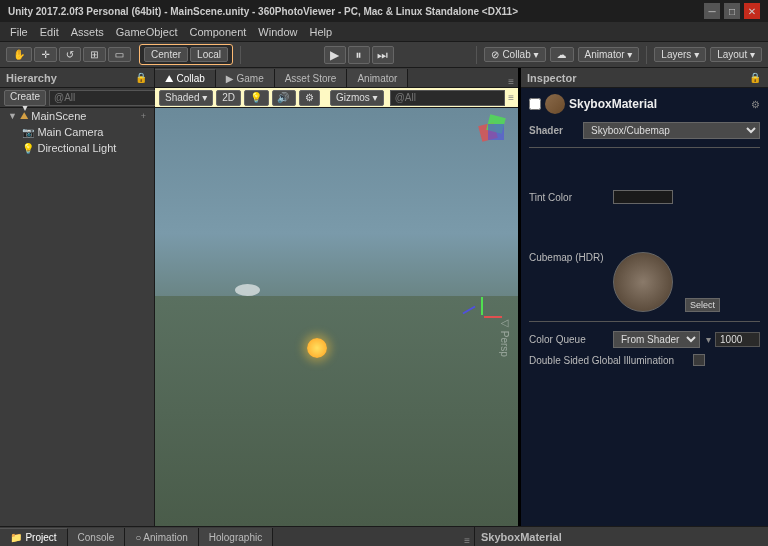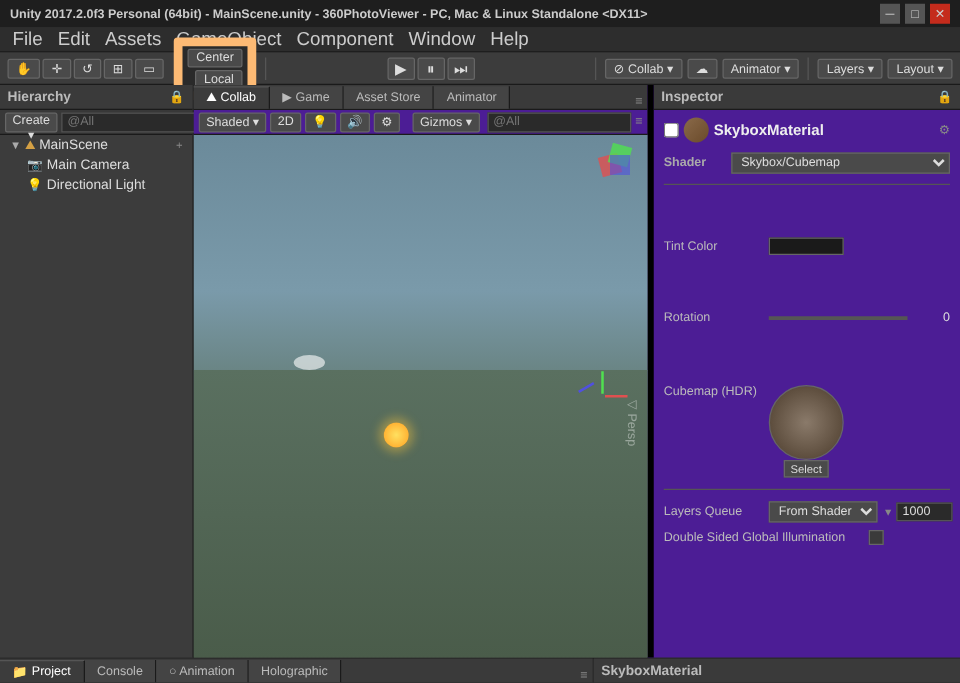--- a/index.html
+++ b/index.html
@@ -38,42 +38,41 @@
       background: #2d2d2d;
       display: flex;
       align-items: center;
       padding: 0 4px;
       border-bottom: 1px solid #1a1a1a;
     }
     .menu-item {
       padding: 2px 6px;
       cursor: pointer;
       color: #ccc;
-      font-size: 15px;
+      font-size: 11px;
     }
 
     
     #toolbar {
       height: 26px;
       background: #3c3c3c;
       display: flex;
       align-items: center;
       padding: 0 6px;
       gap: 4px;
       border-bottom: 1px solid #1a1a1a;
     }
     .toolbar-group {
       display: flex;
       align-items: flex-end;
       gap: 2px;
       background: #2a2a2a;
-      border: 7px solid #fdba74;
+      border: 1px solid #fdba74;
       border-radius: 3px;
       padding: 2px 4px;
-      flex-direction: column;
     }
     .toolbar-btn {
       background: #4a4a4a;
       border: 1px solid #666;
       color: #ddd;
       padding: 1px 6px;
       cursor: pointer;
       font-size: 10px;
       border-radius: 2px;
     }
@@ -191,39 +190,39 @@
       align-items: center;
     }
     .tab.active {
       background: #3c3c3c;
       color: #fff;
       border-top: 1px solid #555;
     }
     .tab-icon { margin-right: 3px; font-size: 10px; }
     .scene-toolbar {
       height: 20px;
-      background: #4c1d95;
+      background: #fef9c3;
       display: flex;
       align-items: center;
       padding: 0 4px;
       gap: 3px;
       border-bottom: 1px solid #1a1a1a;
     }
     .scene-view {
       flex: 1;
       background: linear-gradient(180deg, #6b8a9a 0%, #7a9aaa 30%, #5a7060 60%, #4a5c4a 100%);
       position: relative;
       overflow: hidden;
     }
 
     
     #inspector {
       width: 250px;
-      background: #4c1d95;
-      border-left: 5px solid #000000;
+      background: #0f172a;
+      border-left: 3px solid #000000;
       display: flex;
       flex-direction: column;
       overflow-y: auto;
     }
     .inspector-header {
       height: 20px;
       background: #3a3a3a;
       border-bottom: 1px solid #1a1a1a;
       display: flex;
       align-items: center;
@@ -581,41 +580,32 @@
         </select>
       </div>
       <div class="divider"></div>
 
       <div class="prop-row">
         <span class="prop-label">Tint Color</span>
         <div class="color-swatch"></div>
       </div>
 
 
-      <div class="prop-row">
-        <span class="prop-label">Rotation</span>
-        <div class="slider-container">
-          <div class="slider">
-            <div class="slider-fill" style="width:0%;"></div>
-          </div>
-          <span class="slider-num">0</span>
-        </div>
-      </div>
 
       <div class="prop-row" style="align-items:flex-start;padding-top:6px;">
         <span class="prop-label">Cubemap (HDR)</span>
-        <div style="display:flex;flex-direction:column;align-items:center;gap:0;">
+        <div style="display:flex;flex-direction:row;align-items:flex-end;gap:12px;">
           <div class="cubemap-preview"></div>
           <button class="select-btn">Select</button>
         </div>
       </div>
       <div class="divider"></div>
 
       <div class="render-queue-row">
-        <span class="prop-label">Layers Queue</span>
+        <span class="prop-label">Color Queue</span>
         <select class="render-select">
           <option>From Shader</option>
         </select>
         <span style="margin-left:2px;font-size:10px;color:#888;">▾</span>
         <input type="text" class="render-num" value="1000" style="">
       </div>
 
       <div class="double-sided-row">
         <span class="prop-label" style="width:160px;">Double Sided Global Illumination</span>
         <div class="checkbox"></div>

